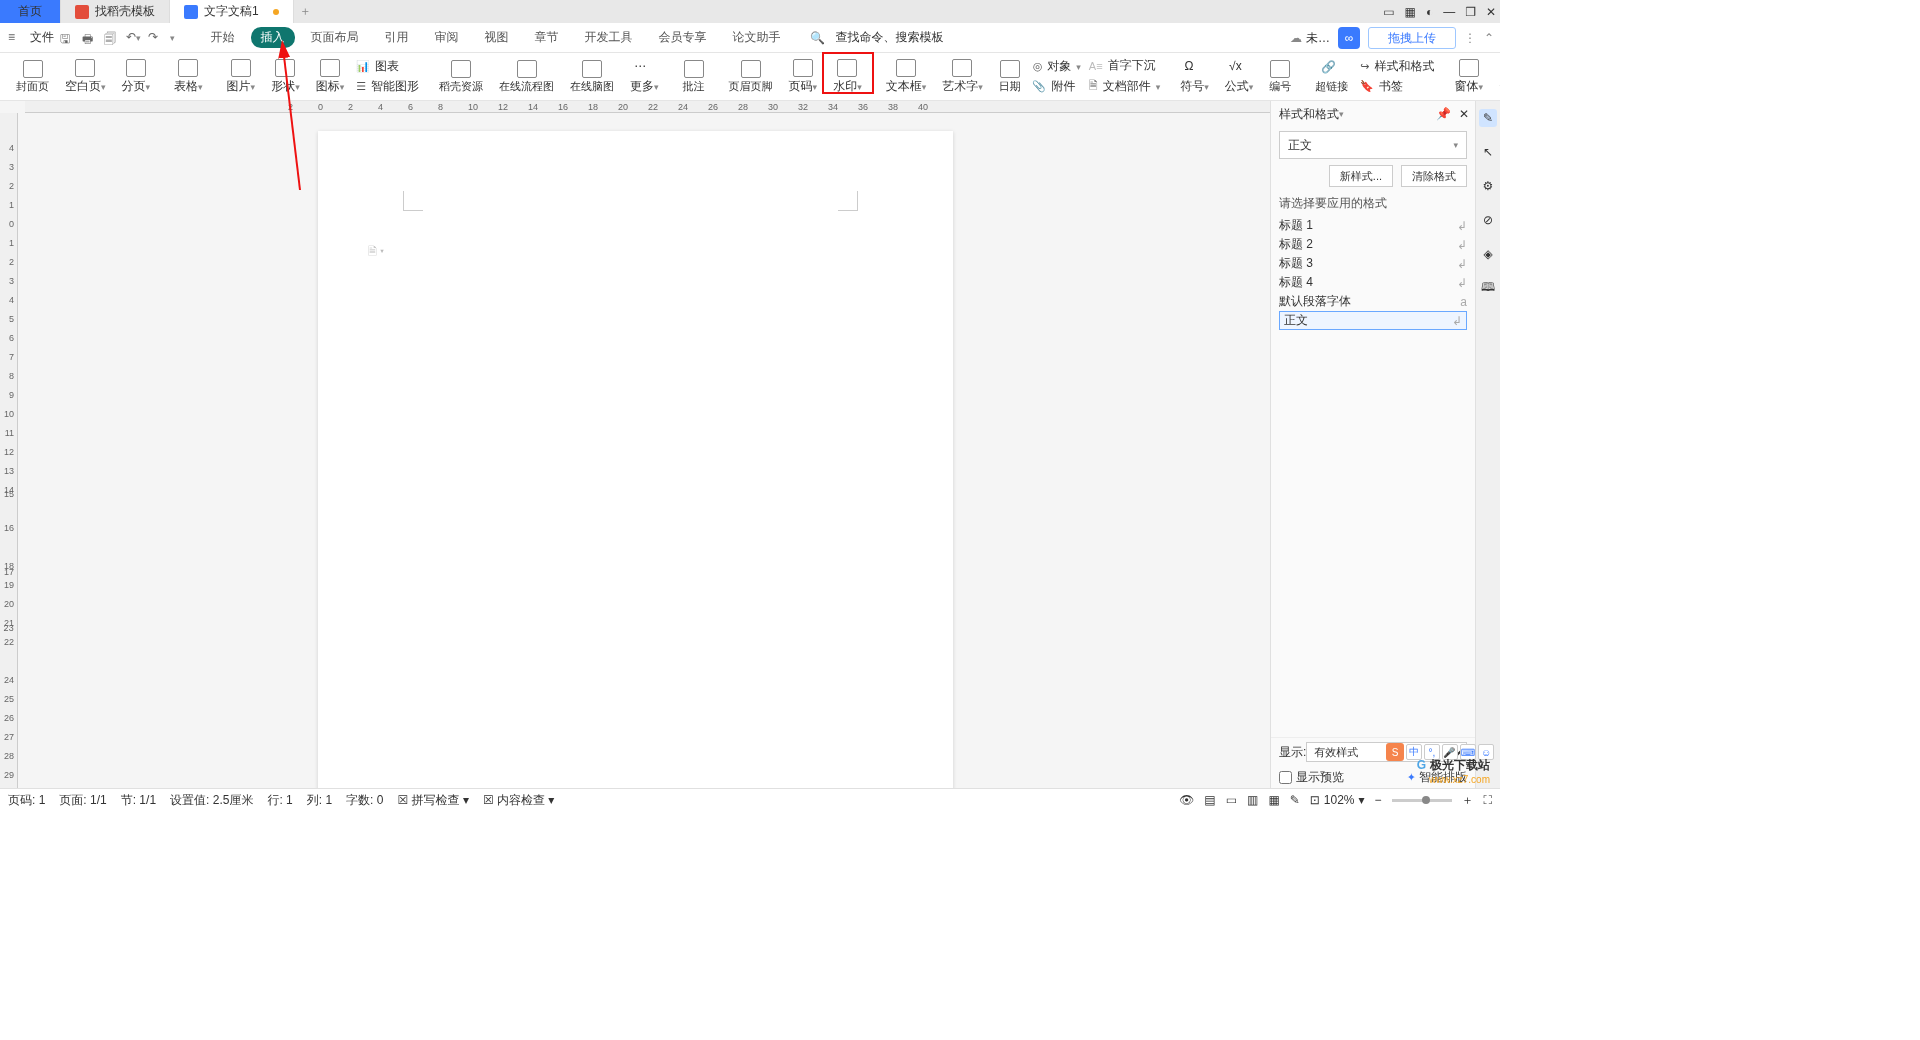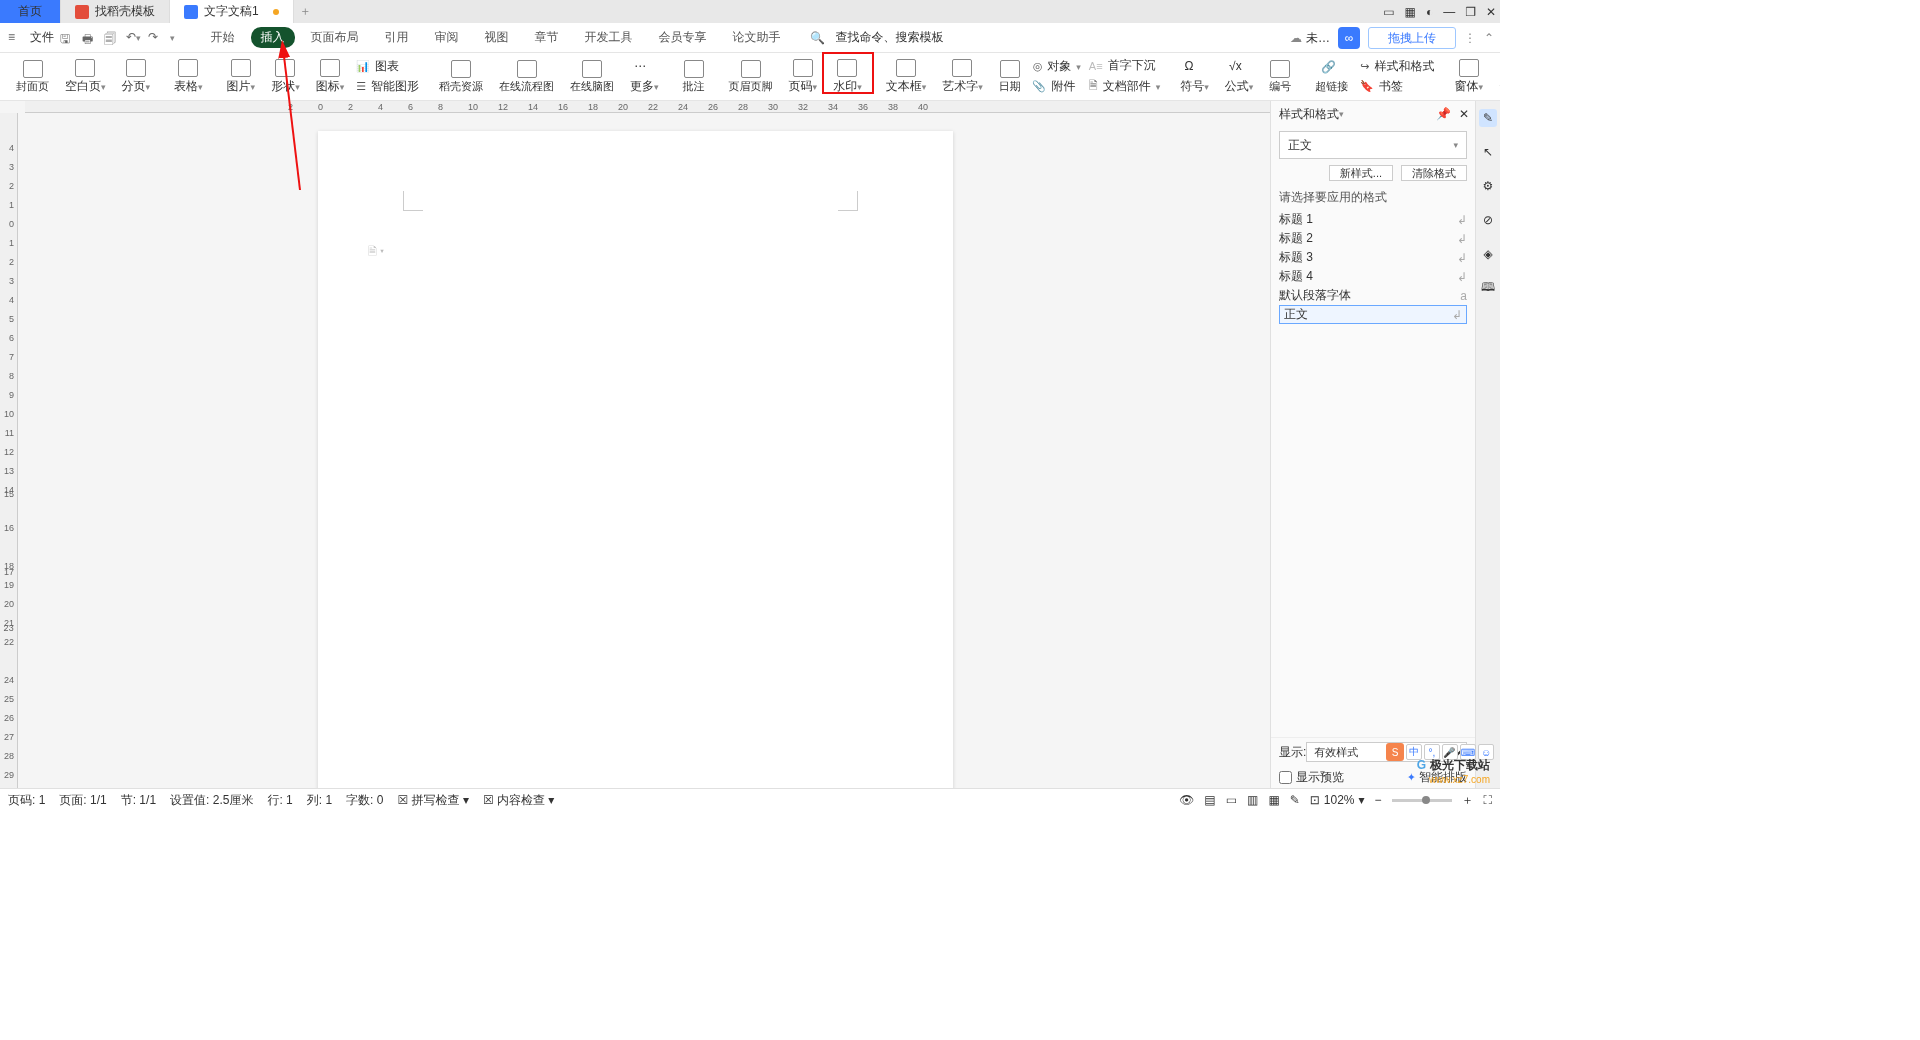--- a/index.html
+++ b/index.html
@@ -13,21 +13,21 @@
 .tab .ico.red{background:#e34d3b}
 .tab .ico.w{background:#3a7afe}
 .newtab{width:23px;height:23px;display:flex;align-items:center;justify-content:center;color:#888;cursor:pointer}
 .winctrl{position:absolute;right:4px;top:0;height:23px;display:flex;align-items:center;gap:10px;color:#666}
 .winctrl span{cursor:pointer}
 .menubar{height:30px;background:#fff;display:flex;align-items:center;border-bottom:1px solid #e5e5e5;padding:0 8px;gap:6px;position:relative}
 .menubar .micon{width:16px;height:16px;display:inline-block;cursor:pointer;color:#666}
 .menubar .mtxt{cursor:pointer;color:#555}
 .menubar .file{color:#333}
 .menubar .mtab{padding:2px 10px;cursor:pointer;color:#555;border-radius:10px}
-.menubar .mtab.sel{background:#14532d;color:#fff}
+.menubar .mtab.sel{background:#0f766e;color:#fff}
 .menubar .search{color:#aaa;margin-left:14px;display:flex;gap:10px;align-items:center}
 .menubar .rightside{position:absolute;right:6px;top:0;height:30px;display:flex;align-items:center;gap:8px}
 .menubar .unsaved{display:flex;align-items:center;gap:4px;color:#888}
 .menubar .cloud{width:22px;height:22px;border-radius:4px;background:#3a7afe;display:flex;align-items:center;justify-content:center;color:#fff}
 .menubar .upload{height:22px;padding:0 19px;border:1px solid #9ec7ff;border-radius:3px;color:#3a7afe;display:flex;align-items:center;cursor:pointer}
 .ribbon{height:48px;background:#fff;display:flex;align-items:center;padding:0 8px;border-bottom:1px solid #e5e5e5;overflow:hidden}
 .rbtn{display:flex;flex-direction:column;align-items:center;justify-content:center;padding:0 8px;height:42px;gap:1px;color:#555}
 .rbtn .ricon{width:20px;height:18px;border:1px solid #888;border-radius:2px}
 .rbtn .ricon.n{border:none}
 .rbtn .lbl{font-size:11px;white-space:nowrap}
@@ -45,21 +45,21 @@
 .page{position:absolute;left:318px;top:30px;width:635px;height:800px;background:#fff;box-shadow:0 1px 4px rgba(0,0,0,.15)}
 .page .corner{position:absolute;width:20px;height:20px}
 .page .c-tl{left:85px;top:60px;border-left:1px solid #ccc;border-bottom:1px solid #ccc}
 .page .c-tr{right:95px;top:60px;border-right:1px solid #ccc;border-bottom:1px solid #ccc}
 .page-ico{position:absolute;left:50px;top:112px;color:#bbb;font-size:11px;display:flex;align-items:center;gap:3px}
 .sidepanel{position:absolute;right:25px;top:101px;width:205px;bottom:23px;background:#fafafa;border-left:1px solid #e0e0e0;padding-top:2px}
 .sp-title{height:22px;display:flex;align-items:center;padding:0 8px;font-size:12px;color:#555;position:relative}
 .sp-title .r{position:absolute;right:6px;display:flex;gap:8px;color:#888}
 .sp-sel{margin:6px 8px;height:28px;border:1px solid #ccc;background:#fff;display:flex;align-items:center;padding:0 8px;justify-content:space-between}
 .sp-btns{display:flex;gap:8px;padding:0 8px;justify-content:flex-end}
-.sp-btns button{height:16px;padding:0 10px;border:1px solid #ccc;background:#fff;font-size:11px;cursor:pointer}
+.sp-btns button{height:22px;padding:0 10px;border:1px solid #ccc;background:#fff;font-size:11px;cursor:pointer}
 .sp-head{padding:8px 8px 4px;color:#555}
 .sp-list{padding:0 8px}
 .sp-item{height:19px;display:flex;align-items:center;justify-content:space-between;font-size:11px;color:#555}
 .sp-item .ret{color:#aaa}
 .sp-item.sel{border:1px solid #6aa8ff;background:#eef5ff;padding:0 4px}
 .sp-footer{position:absolute;bottom:22px;left:0;right:0;padding:4px 8px;border-top:1px solid #eee;display:flex;gap:0;align-items:center}
 .sp-footer select{flex:1;height:20px;border:1px solid #ccc;font-size:11px;padding:0 3px;background:#fff}
 .sp-preview{position:absolute;bottom:0;left:0;right:0;height:22px;padding:0 8px;display:flex;align-items:center;gap:6px;justify-content:space-between}
 .sp-preview .chk{display:flex;align-items:center;gap:4px}
 .sp-preview .ai{color:#3a7afe;font-size:11px;display:flex;align-items:center;gap:3px}

